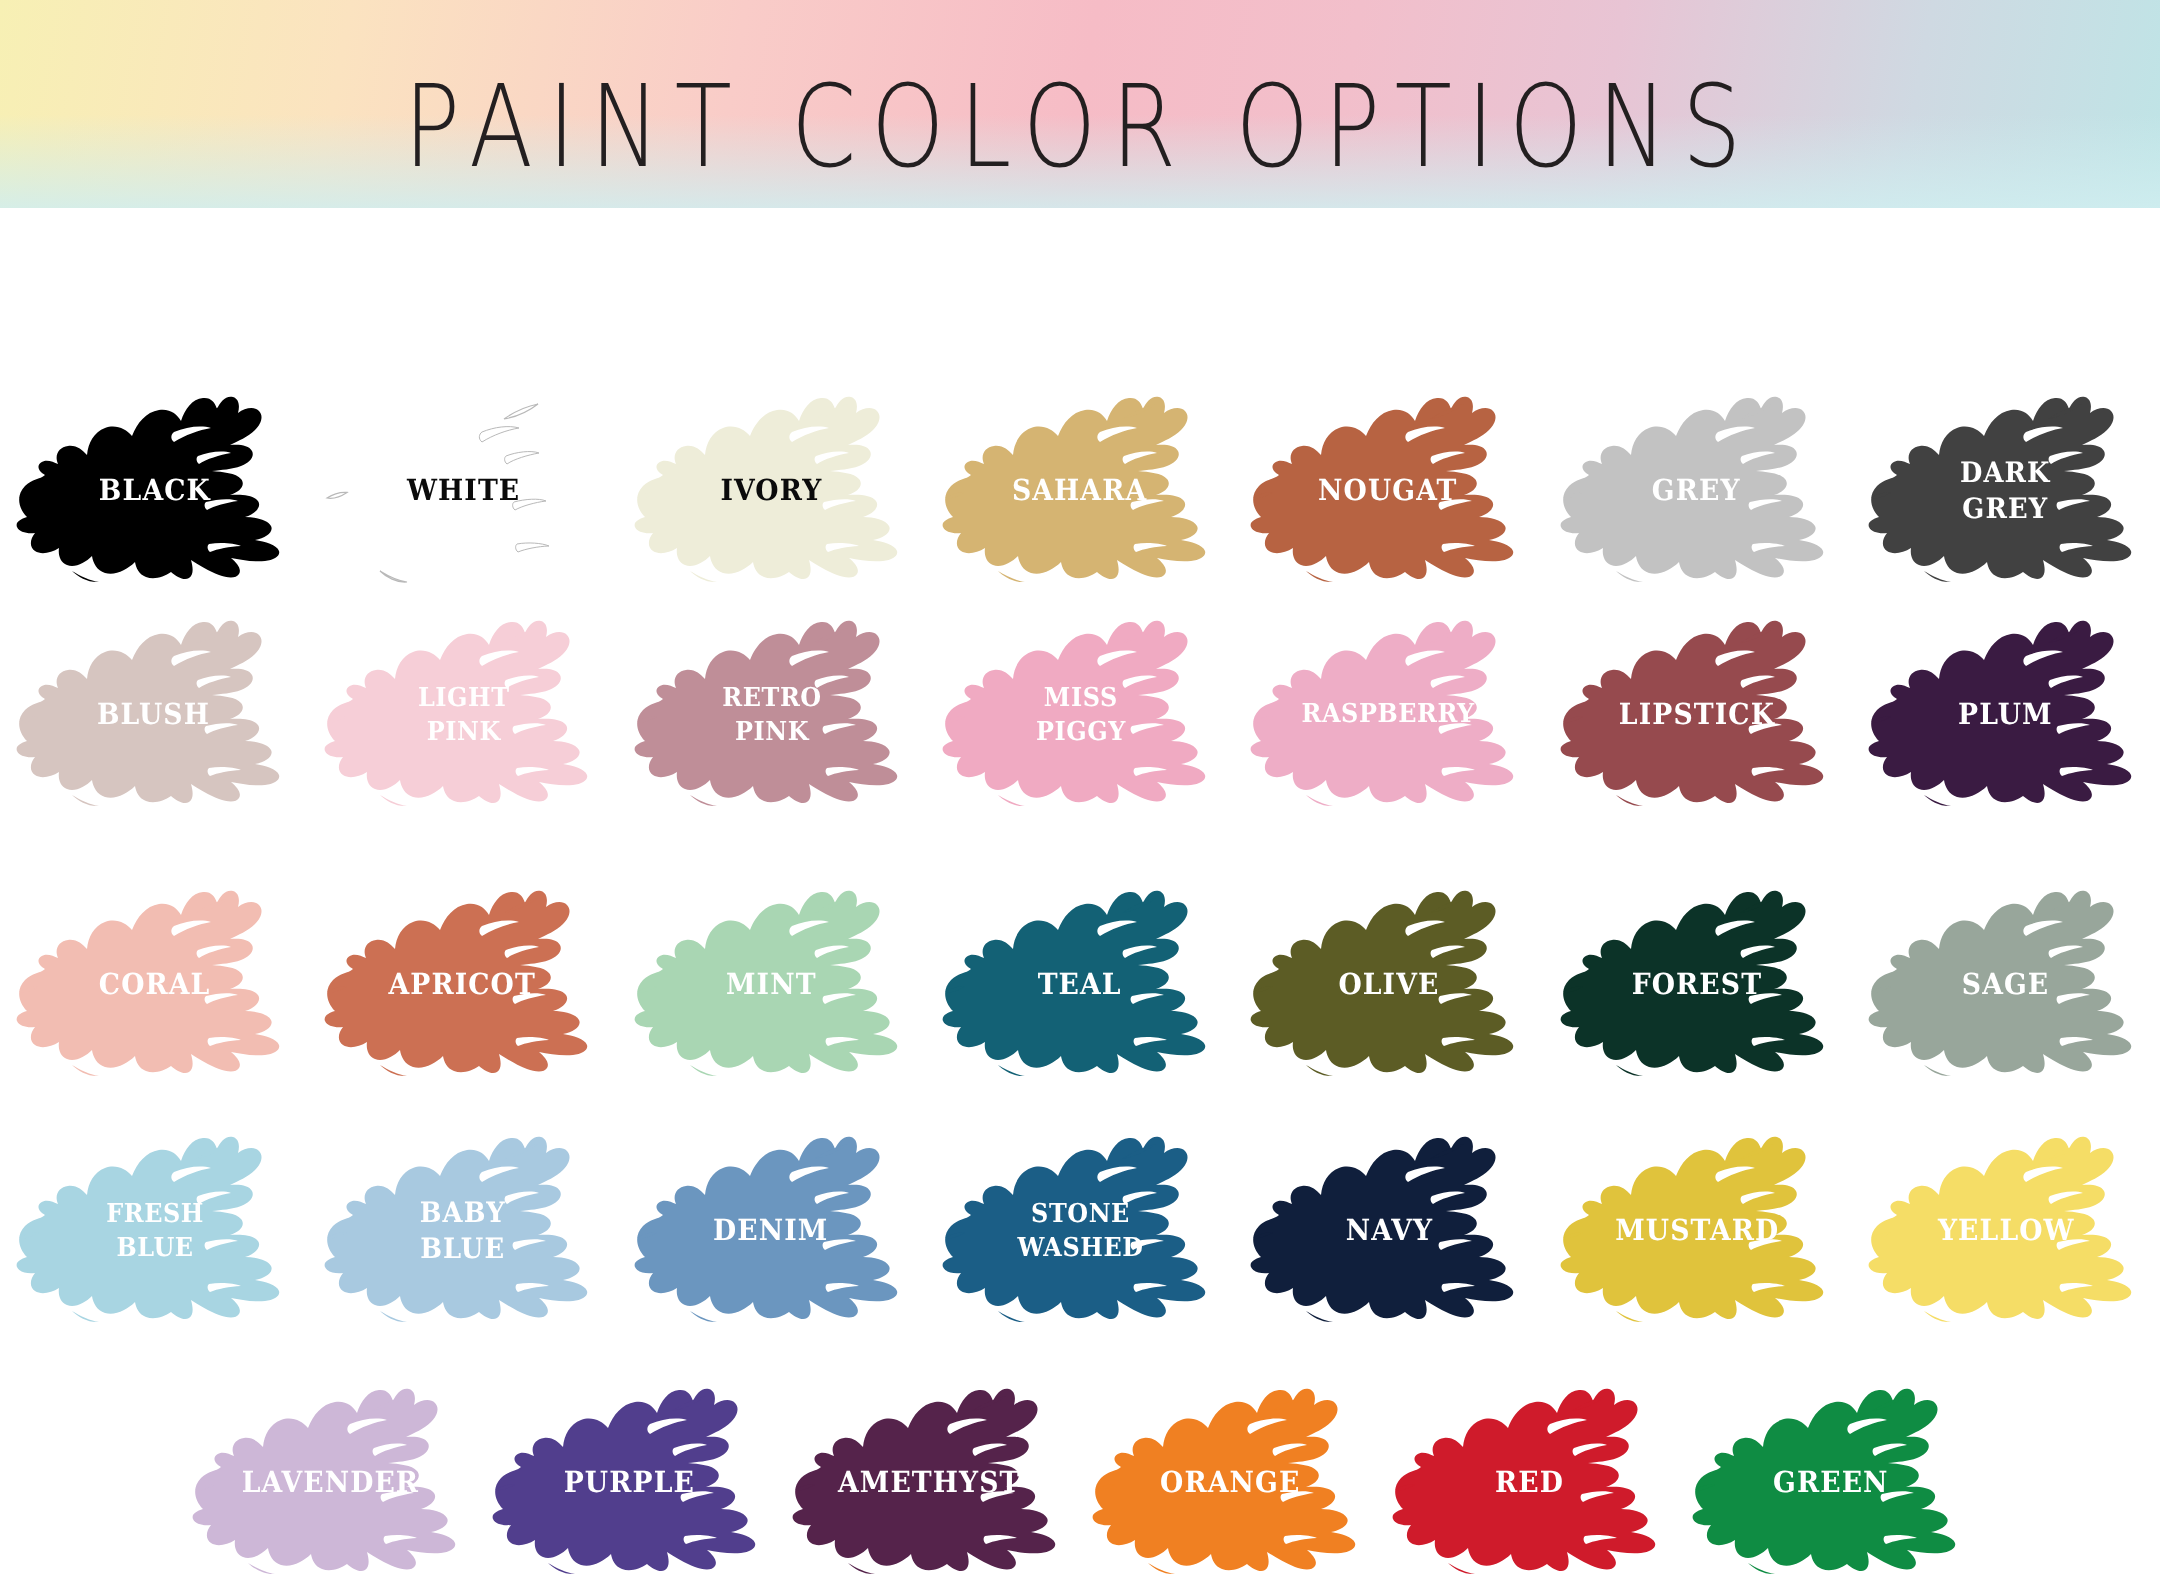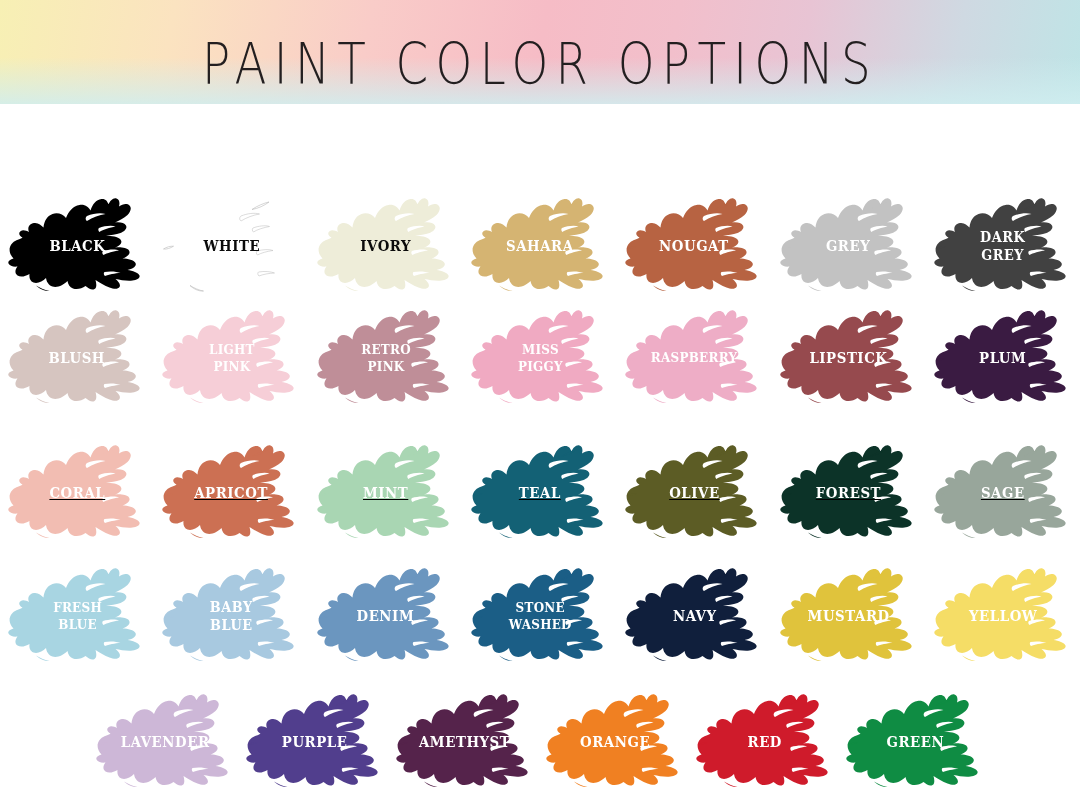--- a/index.html
+++ b/index.html
@@ -37,21 +37,21 @@
     transform:scaleX(0.82);
     transform-origin:center center;
     white-space:nowrap;
   }
 
   
   .grid{position:absolute;left:0;top:128px;width:1080px;height:668px;}
   .row{position:absolute;left:0;width:1080px;height:124px;display:flex;}
   .row.r1{top:56px;}
   .row.r2{top:168px;}
-  .row.r3{top:303px;text-decoration:underline;}
+  .row.r3{top:303px;}
   .row.r4{top:426px;}
   .row.r5{top:552px;justify-content:center;}
 
   .cell{
     position:relative;
     width:154.3px;height:124px;
     display:flex;align-items:center;justify-content:center;
   }
   .row.r5 .cell{width:150px;}
 

